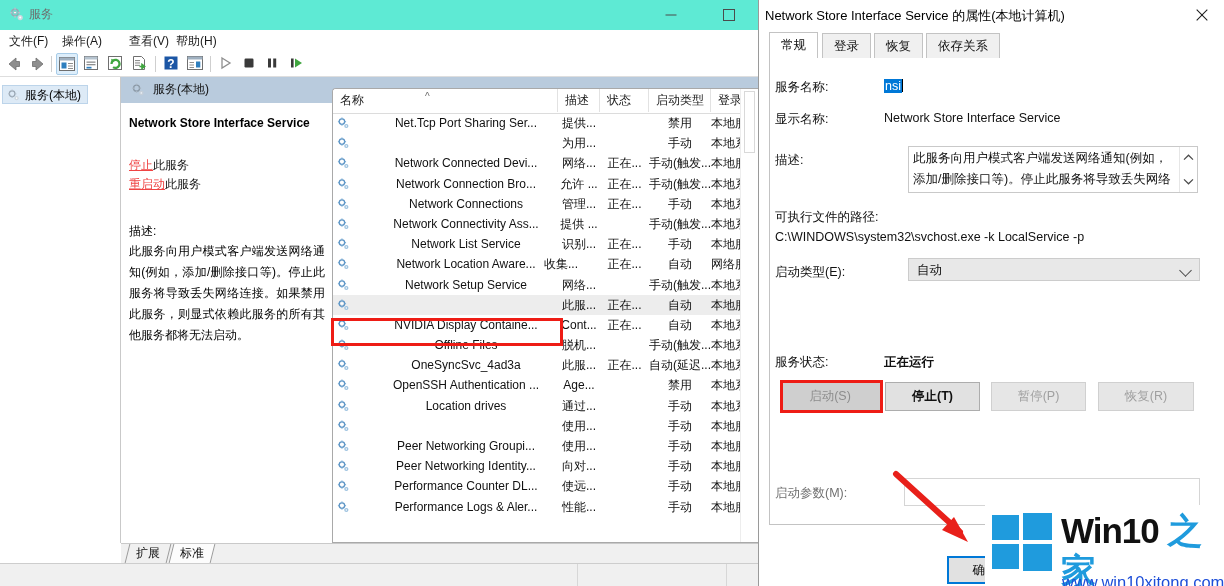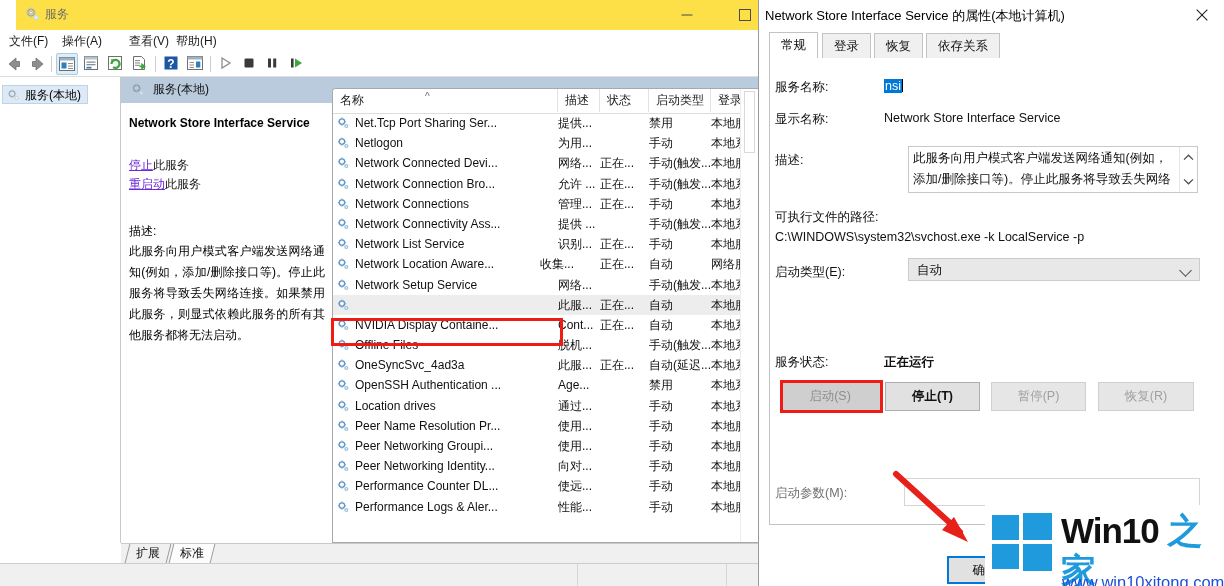--- a/index.html
+++ b/index.html
@@ -7,21 +7,21 @@
     width:1224px;height:586px;overflow:hidden;
     font-family:"Liberation Sans","DejaVu Sans",sans-serif;
     font-size:12px;color:#000;background:#ffffff;
     -webkit-font-smoothing:antialiased;
   }
   #root{position:relative;width:1224px;height:586px;}
 
   
   #mmc-window{position:absolute;left:0;top:0;width:758px;height:586px;background:#ffffff;
     border-right:1px solid #b3b3b3;overflow:hidden;}
-  .win-titlebar{position:absolute;left:16px;top:0;width:758px;height:30px;background:#fde047;}
+  .win-titlebar{position:absolute;left:0;top:0;width:758px;height:30px;background:#5eead4;}
   .win-title-icon{position:absolute;left:8px;top:6px;width:16px;height:16px;}
   .win-title-text{position:absolute;left:29px;top:6px;font-size:12px;color:#6d6d6d;line-height:16px;}
   .win-ctrl{position:absolute;top:0;width:46px;height:30px;cursor:default;}
   .win-ctrl .glyph{position:absolute;left:50%;top:50%;transform:translate(-50%,-50%);color:#4b4b4b;}
   .ctrl-min .glyph{width:11px;height:1px;background:#4b4b4b;}
   .ctrl-max .glyph{width:10px;height:10px;border:1px solid #4b4b4b;}
 
   .menubar{position:absolute;left:0;top:30px;width:758px;height:22px;background:#ffffff;}
   .menu-item{position:absolute;top:2px;height:18px;line-height:18px;font-size:12px;color:#1a1a1a;padding:0 4px;cursor:default;}
 
@@ -39,32 +39,32 @@
   .content-pane{position:absolute;left:121px;top:77px;width:637px;height:466px;background:#ffffff;}
   .cp-header{position:absolute;left:0;top:0;width:637px;height:26px;background:#b9cbdd;}
   .cp-header .hdr-ic{position:absolute;left:9px;top:5px;width:15px;height:15px;}
   .cp-header .hdr-tx{position:absolute;left:32px;top:5px;font-size:12px;color:#111;line-height:15px;}
   .cp-body{position:absolute;left:0;top:26px;width:637px;height:440px;background:#ffffff;}
 
   
   .detail{position:absolute;left:0;top:0;width:210px;height:440px;background:#ffffff;padding:0;}
   .detail-title{position:absolute;left:8px;top:12px;width:196px;font-size:12px;font-weight:bold;color:#000;line-height:16px;}
   .detail-link{position:absolute;left:8px;font-size:12px;color:#111;line-height:17px;}
-  .detail-link a{color:#6d28d9;text-decoration:underline;}
+  .detail-link a{color:#ef4444;text-decoration:underline;}
   .detail-desc-label{position:absolute;left:8px;top:120px;font-size:12px;color:#000;}
   .detail-desc{position:absolute;left:8px;top:138px;width:196px;font-size:12px;color:#000;line-height:21px;text-align:justify;}
 
   
   .listview{position:absolute;left:211px;top:-15px;width:426px;height:455px;background:#ffffff;
      border:1px solid #a9a9a9;border-right:none;box-sizing:border-box;border-top-left-radius:4px;overflow:hidden;}
   .lv-head{position:absolute;left:0;top:0;width:409px;height:24px;background:#ffffff;border-bottom:1px solid #dcdcdc;}
   .lv-col{position:absolute;top:0;height:23px;line-height:23px;font-size:12px;color:#1b1b1b;padding-left:7px;box-sizing:border-box;white-space:nowrap;overflow:hidden;border-right:1px solid #e2e2e2;}
   .lv-sortmark{position:absolute;top:2px;font-size:10px;color:#6b6b6b;}
   .lv-rows{position:absolute;left:0;top:24px;width:409px;height:430px;overflow:hidden;}
-  .lv-row{position:relative;height:20.2px;width:409px;}
+  .lv-row{position:relative;height:20.2px;width:409px;text-align:center;}
   .lv-row.sel{background:#ededed;}
   .lv-cell{position:absolute;top:0;height:20.2px;line-height:20.2px;font-size:12px;color:#111;white-space:nowrap;overflow:hidden;}
   .lv-cell.c-name{padding-left:22px;}
   .row-ic{position:absolute;left:3px;top:3px;width:14px;height:14px;}
   .lv-scroll{position:absolute;right:0;top:0;width:17px;height:453px;background:#ffffff;border-left:1px solid #ededed;}
   .lv-thumb{position:absolute;left:3px;top:2px;width:11px;height:62px;background:#ffffff;border:1px solid #d9d9d9;box-sizing:border-box;}
 
   
   .tabstrip{position:absolute;left:121px;top:543px;width:637px;height:20px;background:#f0f0f0;border-top:1px solid #c9c9c9;}
   .mtab{position:absolute;top:0;height:19px;line-height:18px;font-size:12px;color:#111;padding:0 8px;
@@ -342,21 +342,20 @@
                     <g fill="#7fb0d6">
                       <rect x="6.1" y="1.7" width="1.4" height="1.7"></rect>
                       <rect x="6.1" y="9.4" width="1.4" height="1.7"></rect>
                       <rect x="2.2" y="5.7" width="1.7" height="1.4"></rect>
                       <rect x="9.8" y="5.7" width="1.7" height="1.4"></rect>
                     </g>
                     <circle cx="6.8" cy="6.4" r="1.2" fill="#ffffff"></circle>
                     <circle cx="11.8" cy="11.4" r="2.4" fill="#9ec3e0"></circle>
                     <circle cx="11.8" cy="11.4" r="0.9" fill="#ffffff"></circle>
                   </svg></span>
-                <div class="lv-cell c-name" style="left: 0px; width: 222px;">Netlogon</div>
                 <div class="lv-cell " style="left: 225px; width: 42px;">为用...</div>
                 <div class="lv-cell " style="left: 267px; width: 49px;"></div>
                 <div class="lv-cell " style="left: 316px; width: 62px;">手动</div>
                 <div class="lv-cell " style="left: 378px; width: 31px;">本地系统</div>
               </div>
               <div class="lv-row">
                 <span class="row-ic"><svg width="14" height="14" viewBox="0 0 16 16">
                     <circle cx="6.8" cy="6.4" r="3.1" fill="none" stroke="#5b93c4" stroke-width="1.5"></circle>
                     <g fill="#7fb0d6">
                       <rect x="6.1" y="1.7" width="1.4" height="1.7"></rect>
@@ -607,21 +606,20 @@
                     <g fill="#7fb0d6">
                       <rect x="6.1" y="1.7" width="1.4" height="1.7"></rect>
                       <rect x="6.1" y="9.4" width="1.4" height="1.7"></rect>
                       <rect x="2.2" y="5.7" width="1.7" height="1.4"></rect>
                       <rect x="9.8" y="5.7" width="1.7" height="1.4"></rect>
                     </g>
                     <circle cx="6.8" cy="6.4" r="1.2" fill="#ffffff"></circle>
                     <circle cx="11.8" cy="11.4" r="2.4" fill="#9ec3e0"></circle>
                     <circle cx="11.8" cy="11.4" r="0.9" fill="#ffffff"></circle>
                   </svg></span>
-                <div class="lv-cell c-name" style="left: 0px; width: 222px;">Peer Name Resolution Pr...</div>
                 <div class="lv-cell " style="left: 225px; width: 42px;">使用...</div>
                 <div class="lv-cell " style="left: 267px; width: 49px;"></div>
                 <div class="lv-cell " style="left: 316px; width: 62px;">手动</div>
                 <div class="lv-cell " style="left: 378px; width: 31px;">本地服务</div>
               </div>
               <div class="lv-row">
                 <span class="row-ic"><svg width="14" height="14" viewBox="0 0 16 16">
                     <circle cx="6.8" cy="6.4" r="3.1" fill="none" stroke="#5b93c4" stroke-width="1.5"></circle>
                     <g fill="#7fb0d6">
                       <rect x="6.1" y="1.7" width="1.4" height="1.7"></rect>

